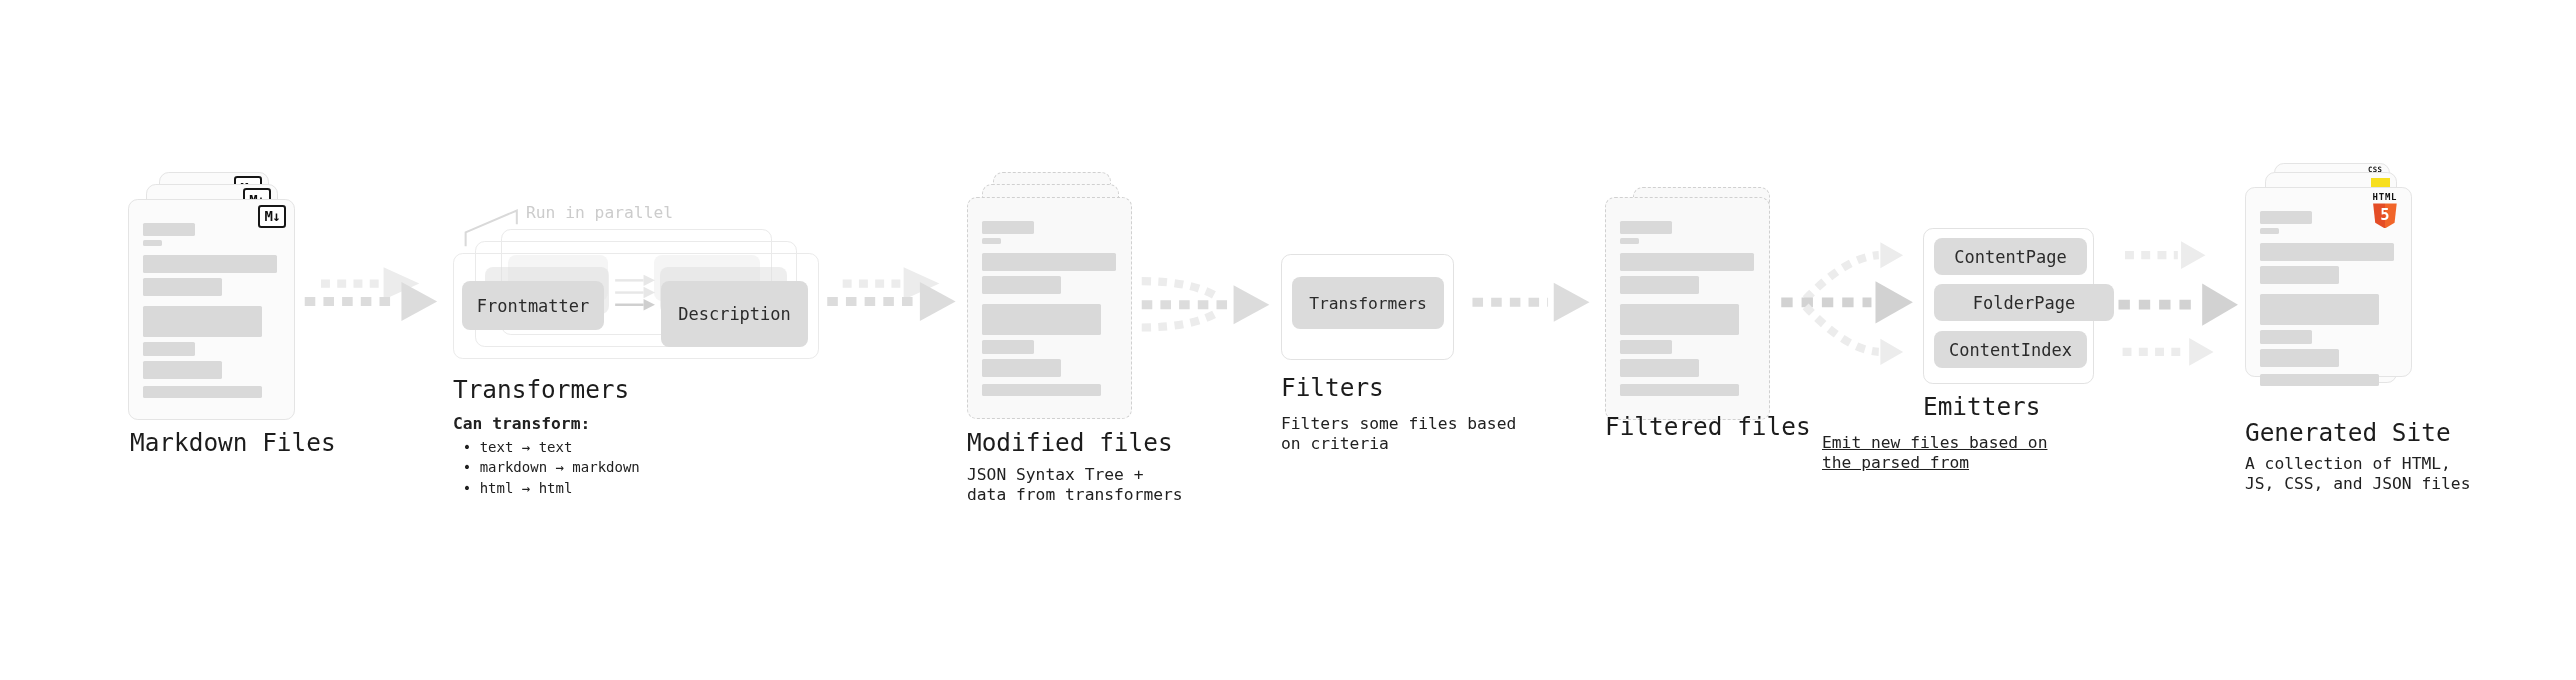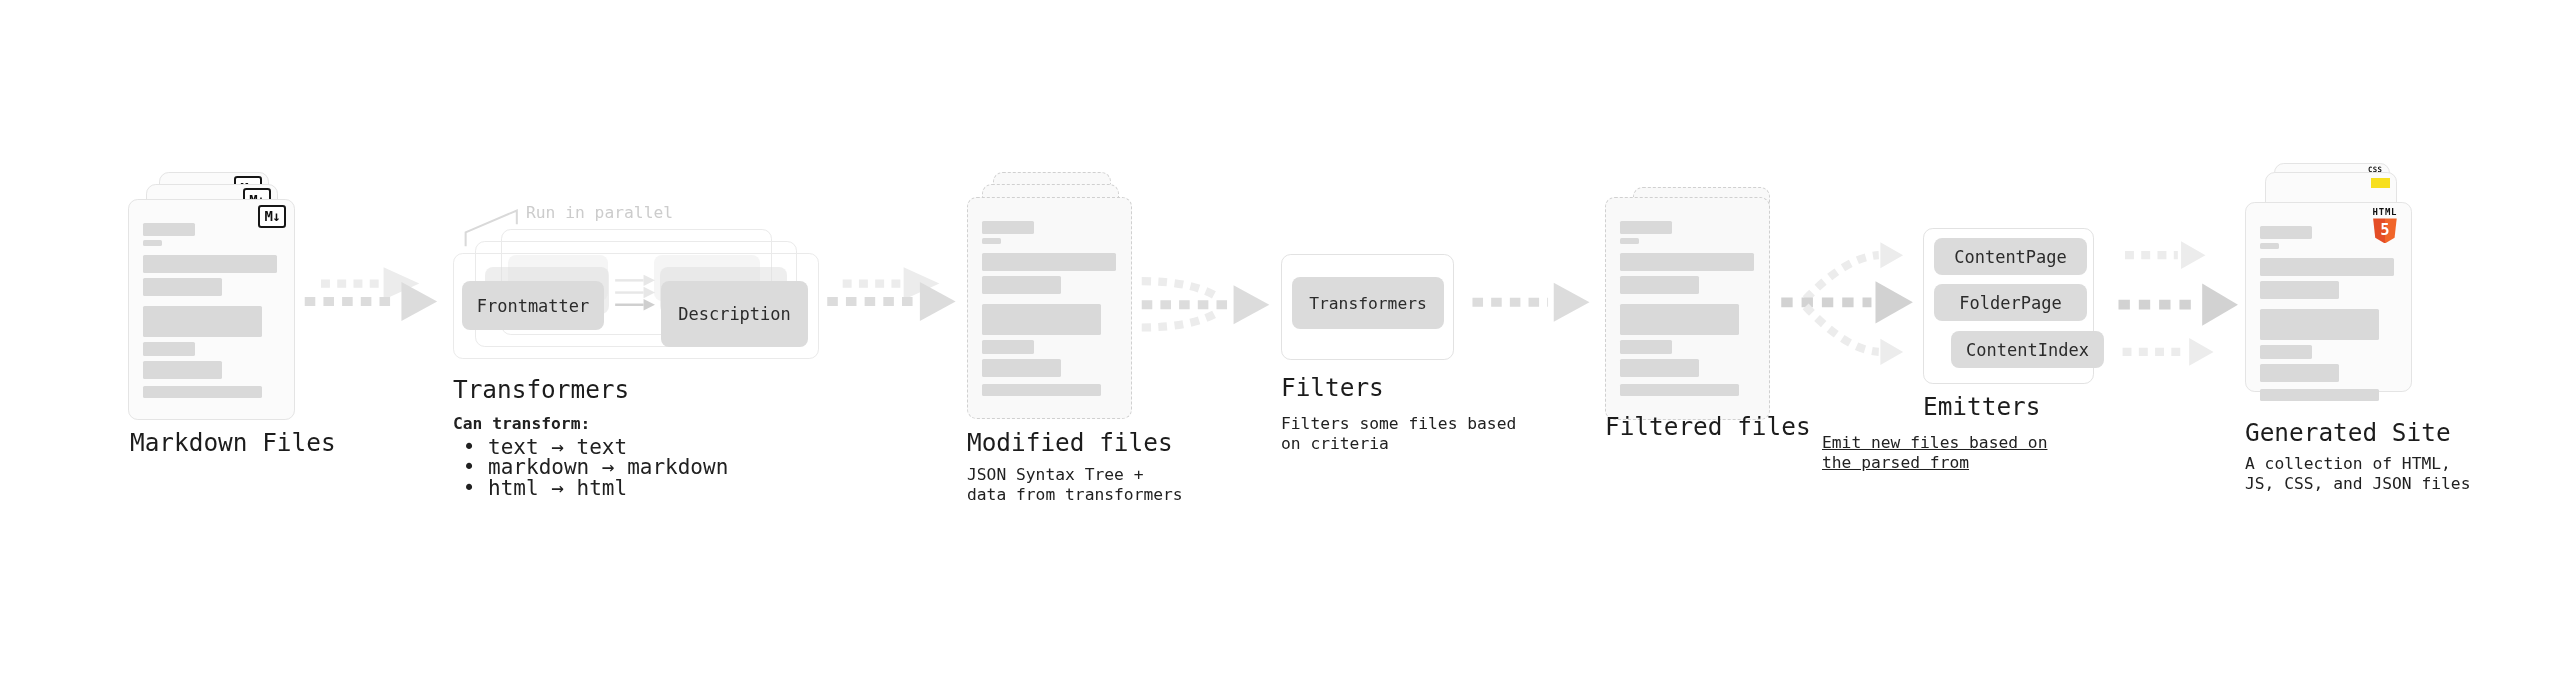--- a/index.html
+++ b/index.html
@@ -35,21 +35,21 @@
   .outline-box{position:absolute;box-sizing:border-box;border:1.6px solid #eaeaea;border-radius:9.8px;}
   .outline-box.strong{border-color:#e2e2e2;}
   .node-btn{position:absolute;box-sizing:border-box;background:#dbdbdb;border-radius:8.1px;
     display:flex;align-items:center;justify-content:center;font-size:17px;color:#2b2b2b;white-space:nowrap;}
   .node-ghost{position:absolute;background:#dedede;border-radius:8.1px;}
 
   
   .stage-label{position:absolute;font-size:24.4px;line-height:29px;color:#1c1c1c;white-space:nowrap;}
   .stage-desc{position:absolute;font-size:16.3px;line-height:20.3px;color:#212121;white-space:nowrap;}
   .note{position:absolute;font-size:16.3px;color:#cccccc;white-space:nowrap;}
-  .bullets{position:absolute;font-size:21px;line-height:20.3px;color:#212121;white-space:nowrap;padding-left:9.8px;}
+  .bullets{position:absolute;font-size:14px;line-height:20.3px;color:#212121;white-space:nowrap;padding-left:9.8px;}
 
   
   .html5-icon{position:absolute;right:8.1px;top:4.9px;width:36px;text-align:center;}
   .html5-word{font-size:9px;font-weight:bold;letter-spacing:0.8px;color:#111;line-height:9.8px;}
   .html5-shield{margin:0.8px auto 0;width:23.6px;height:25px;
     background:linear-gradient(90deg,#e44d26 50%,#f16529 50%);
     clip-path:polygon(0 0,100% 0,91% 77%,50% 100%,9% 77%);
     display:flex;align-items:center;justify-content:center;
     color:#ffffff;font-size:15.4px;font-weight:bold;line-height:1;}
   .css-icon{position:absolute;right:3.3px;top:1.6px;text-align:center;width:21px;}
@@ -212,40 +212,40 @@
           <div class="bar" style="width: 79px; height: 18px; margin-bottom: 6.5px;"></div>
           <div class="bar" style="width: 119px; height: 12.2px; margin-bottom: 0px;"></div>
         </div>
     </div>
     <div class="stage-label" style="left:1605px;top:412px;">Filtered files</div>
   </div>
 
   <div>
     <div class="outline-box strong" style="left:1923px;top:228px;width:171px;height:156px;"></div>
     <div class="node-btn" style="left:1934px;top:238px;width:153px;height:37px;">ContentPage</div>
-    <div class="node-btn" style="left:1934px;top:284px;width:153px;height:37px;">FolderPage</div>
-    <div class="node-btn" style="left:1934px;top:331px;width:153px;height:37px;margin-left:17px;">ContentIndex</div>
+    <div class="node-btn" style="left:1934px;top:284px;width:180px;height:37px;">FolderPage</div>
+    <div class="node-btn" style="left:1934px;top:331px;width:153px;height:37px;">ContentIndex</div>
     <div class="stage-label" style="left:1923px;top:392px;">Emitters</div>
     <div class="stage-desc" style="left:1822px;top:433px;text-decoration:underline;">
       <div>Emit new files based on</div>
       <div>the parsed from</div>
     </div>
   </div>
 
   <div>
     <div class="file-card" style="left:2274px;top:163px;width:116px;height:203px;">
       <div class="css-icon">
         <div class="css-word">CSS</div>
         <div class="css-bar"></div>
       </div>
     </div>
     <div class="file-card" style="left:2265px;top:172px;width:132px;height:211px;">
       <div class="js-icon"></div>
     </div>
-    <div class="file-card" style="left:2245px;top:202px;width:167px;height:190px;">
+    <div class="file-card" style="left:2245px;top:187px;width:167px;height:190px;">
       <div class="html5-icon">
         <div class="html5-word">HTML</div>
         <div class="html5-shield">
             <span>5</span>
           </div>
       </div>
       <div class="bars">
           <div class="bar" style="width: 52px; height: 13px; margin-bottom: 4.1px;"></div>
           <div class="bar" style="width: 18.7px; height: 5.7px; margin-bottom: 9px;"></div>
           <div class="bar" style="width: 134px; height: 18px; margin-bottom: 5.7px;"></div>

